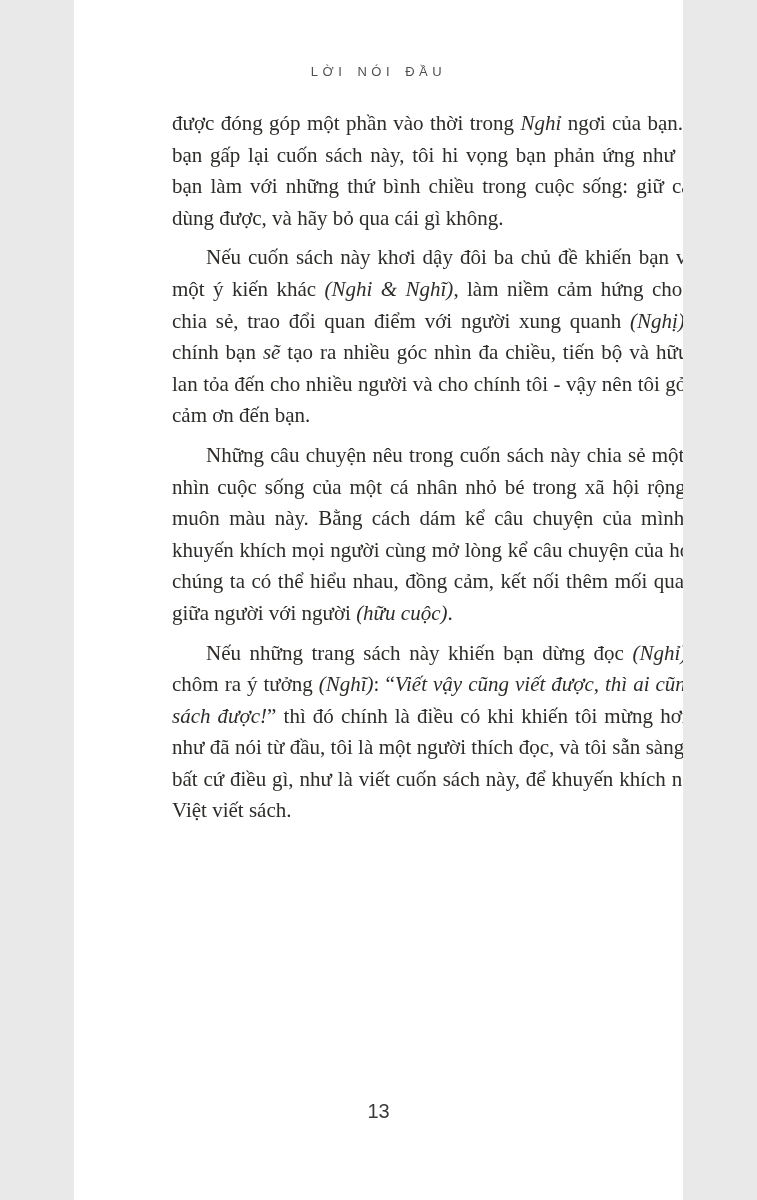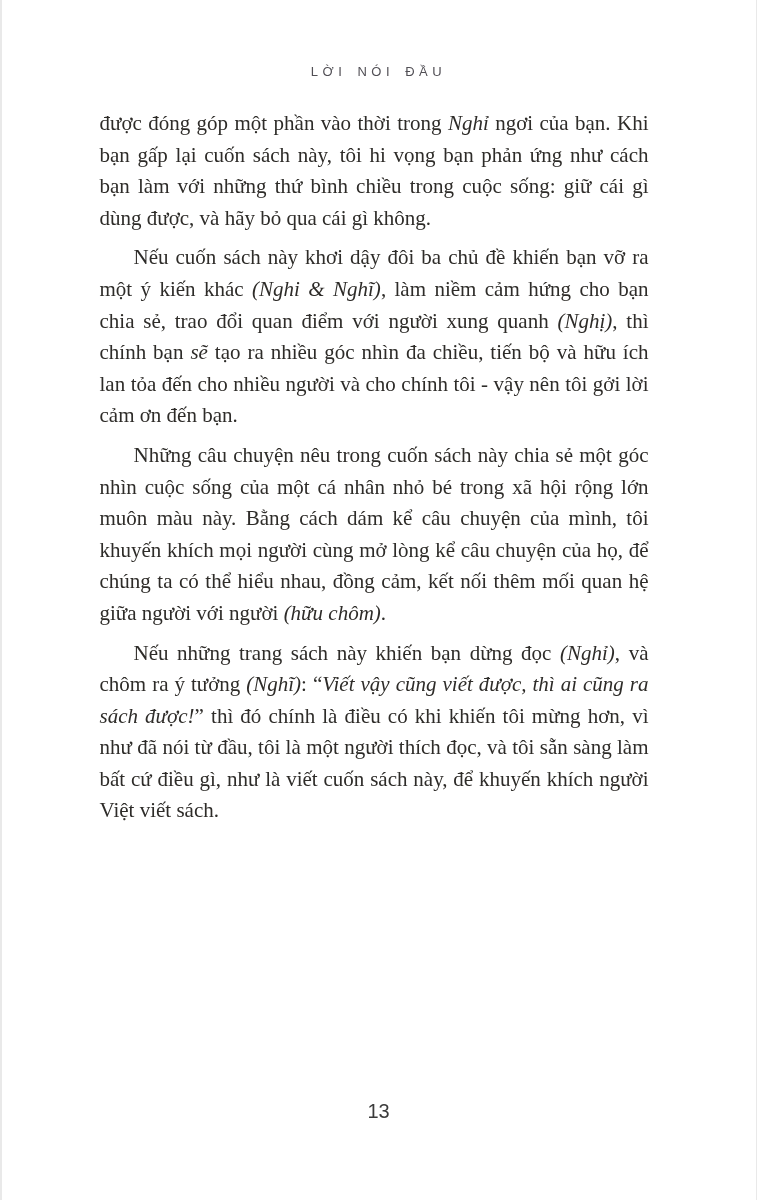--- a/index.html
+++ b/index.html
@@ -9,21 +9,21 @@
     --pagenum-text: #3b3b3b;
   }
   * { box-sizing: border-box; }
   html, body {
     margin: 0;
     padding: 0;
     background: #e9e9e9;
   }
   .page {
     position: relative;
-    width: 754px;
+    width: 609px;
     height: 1200px;
     margin: 0 auto;
     background: var(--bg);
     font-family: "Liberation Serif", "DejaVu Serif", serif;
     overflow: hidden;
   }
   .running-head {
     position: absolute;
     top: 64px;
     left: 0;
@@ -70,18 +70,18 @@
 </head>
 <body>
 
 <div class="page">
   <div class="running-head">LỜI NÓI ĐẦU</div>
 
   <div class="body-text">
 
   <p class=""><span>được đóng góp một phần vào thời trong </span><em>Nghỉ</em><span> ngơi của bạn. Khi bạn gấp lại cuốn sách này, tôi hi vọng bạn phản ứng như cách bạn làm với những thứ bình chiều trong cuộc sống: giữ cái gì dùng được, và hãy bỏ qua cái gì không.</span></p>
       <p class="indent"><span>Nếu cuốn sách này khơi dậy đôi ba chủ đề khiến bạn vỡ ra một ý kiến khác </span><em>(Nghi &amp; Nghĩ)</em><span>, làm niềm cảm hứng cho bạn chia sẻ, trao đổi quan điểm với người xung quanh </span><em>(Nghị)</em><span>, thì chính bạn </span><em>sẽ</em><span> tạo ra nhiều góc nhìn đa chiều, tiến bộ và hữu ích lan tỏa đến cho nhiều người và cho chính tôi - vậy nên tôi gởi lời cảm ơn đến bạn.</span></p>
-      <p class="indent"><span>Những câu chuyện nêu trong cuốn sách này chia sẻ một góc nhìn cuộc sống của một cá nhân nhỏ bé trong xã hội rộng lớn muôn màu này. Bằng cách dám kể câu chuyện của mình, tôi khuyến khích mọi người cùng mở lòng kể câu chuyện của họ, để chúng ta có thể hiểu nhau, đồng cảm, kết nối thêm mối quan hệ giữa người với người </span><em>(hữu chôm)</em><span>.</span></p>
+      <p class="indent"><span>Những câu chuyện nêu trong cuốn sách này chia sẻ một góc nhìn cuộc sống của một cá nhân nhỏ bé trong xã hội rộng lớn muôn màu này. Bằng cách dám kể câu chuyện của mình, tôi khuyến khích mọi người cùng mở lòng kể câu chuyện của họ, để chúng ta có thể hiểu nhau, đồng cảm, kết nối thêm mối quan hệ giữa người với người </span><em>(hữu cuộc)</em><span>.</span></p>
       <p class="indent"><span>Nếu những trang sách này khiến bạn dừng đọc </span><em>(Nghỉ)</em><span>, và chôm ra ý tưởng </span><em>(Nghĩ)</em><span>: “</span><em>Viết vậy cũng viết được, thì ai cũng ra sách được!</em><span>” thì đó chính là điều có khi khiến tôi mừng hơn, vì như đã nói từ đầu, tôi là một người thích đọc, và tôi sẵn sàng làm bất cứ điều gì, như là viết cuốn sách này, để khuyến khích người Việt viết sách.</span></p>
     </div>
 
   <div class="page-number">13</div>
 </div>
 
 </body></html>

